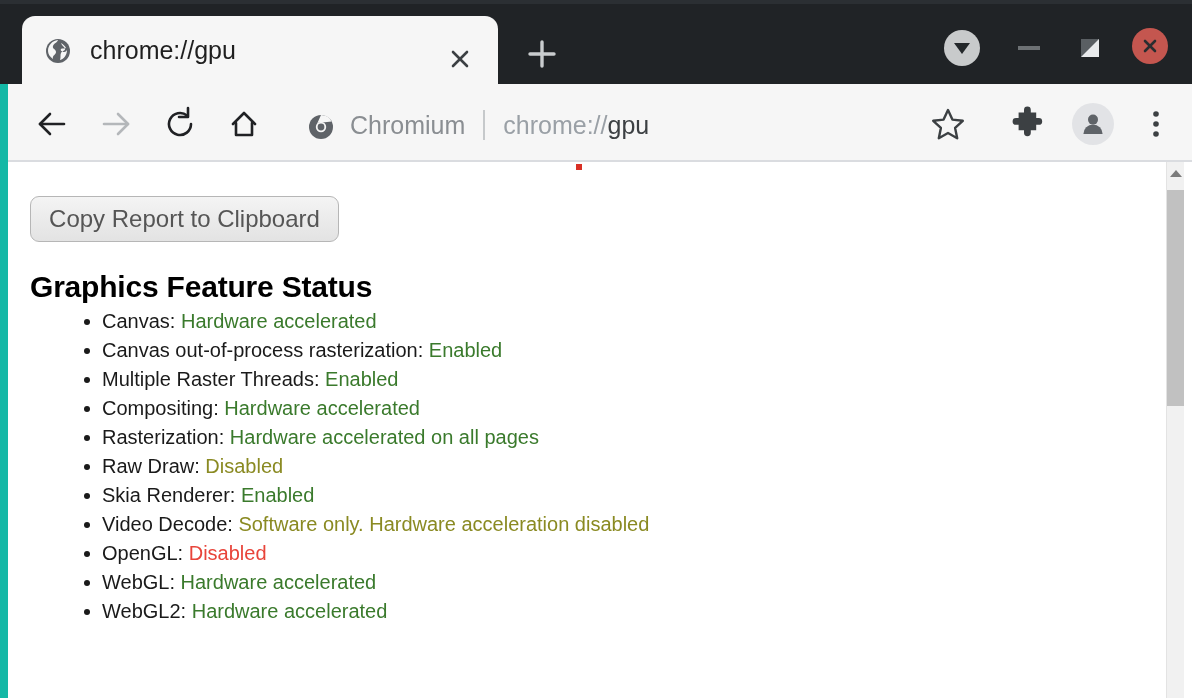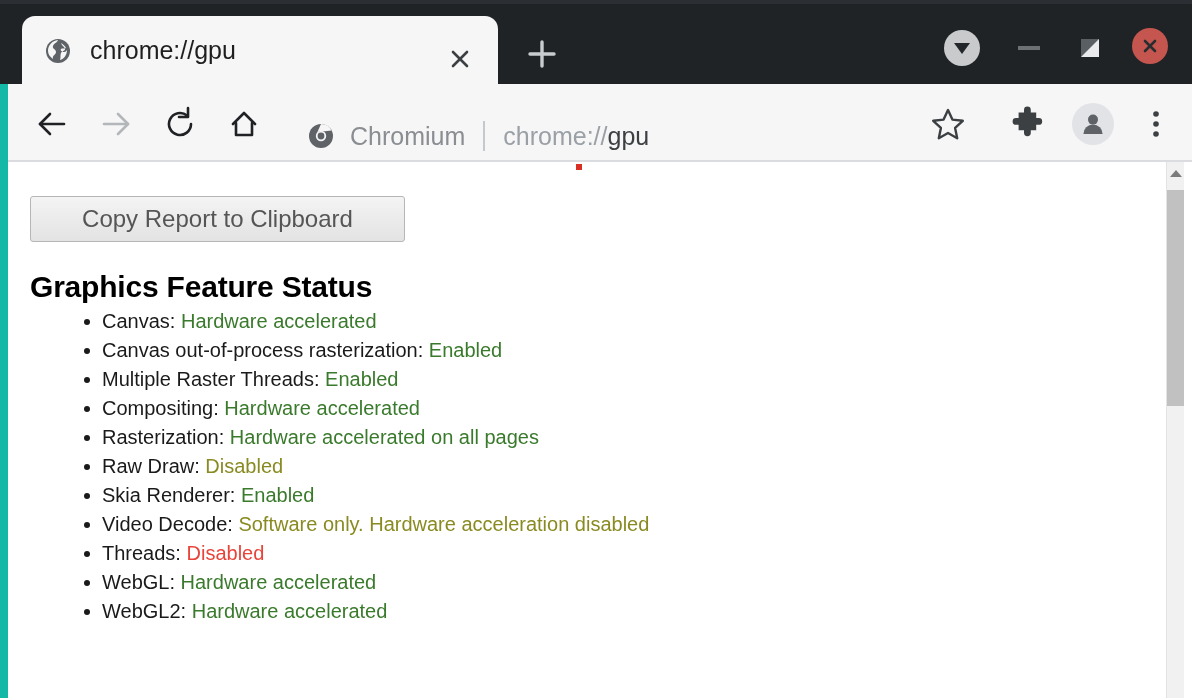--- a/index.html
+++ b/index.html
@@ -144,24 +144,24 @@
     top: 20px;
     width: 40px; height: 40px;
   }
   #nav-back   { left: 24px; }
   #nav-fwd    { left: 88px; }
   #nav-reload { left: 152px; }
   #nav-home   { left: 216px; }
 
   #omnibox {
     position: absolute;
-    left: 300px; top: 32px;
+    left: 300px; top: 16px;
     height: 40px;
     display: flex;
-    align-items: center;
+    align-items: flex-end;
   }
 
   #chrome-logo { width: 26px; height: 26px; margin-right: 16px; }
 
   #brand-label {
     font-size: 25px;
     color: #8a8e92;
     white-space: nowrap;
   }
 
@@ -203,24 +203,24 @@
     position: absolute;
     left: 574px; top: 162px;
     width: 10px; height: 10px;
     background: #d93025;
     border: 2px solid #ffffff;
   }
 
   #copy-btn {
     position: absolute;
     left: 22px; top: 34px;
-    width: 375px; height: 46px;
+    width: 309px; height: 46px;
     background: linear-gradient(to bottom, #f4f4f4 0%, #ebebeb 50%, #e3e3e3 100%);
     border: 1px solid #b6b6b6;
-    border-radius: 3px;
+    border-radius: 9px;
     font-family: "Liberation Sans", sans-serif;
     font-size: 24px;
     color: #555555;
     cursor: default;
   }
 
   #page-title {
     position: absolute;
     left: 22px; top: 108px;
     font-size: 30px;
@@ -432,21 +432,21 @@
 
     <ul id="feature-list">
         <li><span class="flabel">Canvas:</span><span class="fval" style="color: rgb(58, 122, 44);"> Hardware accelerated</span></li>
         <li><span class="flabel">Canvas out-of-process rasterization:</span><span class="fval" style="color: rgb(58, 122, 44);"> Enabled</span></li>
         <li><span class="flabel">Multiple Raster Threads:</span><span class="fval" style="color: rgb(58, 122, 44);"> Enabled</span></li>
         <li><span class="flabel">Compositing:</span><span class="fval" style="color: rgb(58, 122, 44);"> Hardware accelerated</span></li>
         <li><span class="flabel">Rasterization:</span><span class="fval" style="color: rgb(58, 122, 44);"> Hardware accelerated on all pages</span></li>
         <li><span class="flabel">Raw Draw:</span><span class="fval" style="color: rgb(138, 138, 34);"> Disabled</span></li>
         <li><span class="flabel">Skia Renderer:</span><span class="fval" style="color: rgb(58, 122, 44);"> Enabled</span></li>
         <li><span class="flabel">Video Decode:</span><span class="fval" style="color: rgb(138, 138, 34);"> Software only. Hardware acceleration disabled</span></li>
-        <li><span class="flabel">Threads:</span><span class="fval" style="color: rgb(232, 68, 58);"> Disabled</span></li>
+        <li><span class="flabel">OpenGL:</span><span class="fval" style="color: rgb(232, 68, 58);"> Disabled</span></li>
         <li><span class="flabel">WebGL:</span><span class="fval" style="color: rgb(58, 122, 44);"> Hardware accelerated</span></li>
         <li><span class="flabel">WebGL2:</span><span class="fval" style="color: rgb(58, 122, 44);"> Hardware accelerated</span></li>
       </ul>
   </div>
 
   <div id="caret-mark"></div>
 
   <div id="scrollbar">
     <div id="sb-up">
       <span class="arw"></span>

